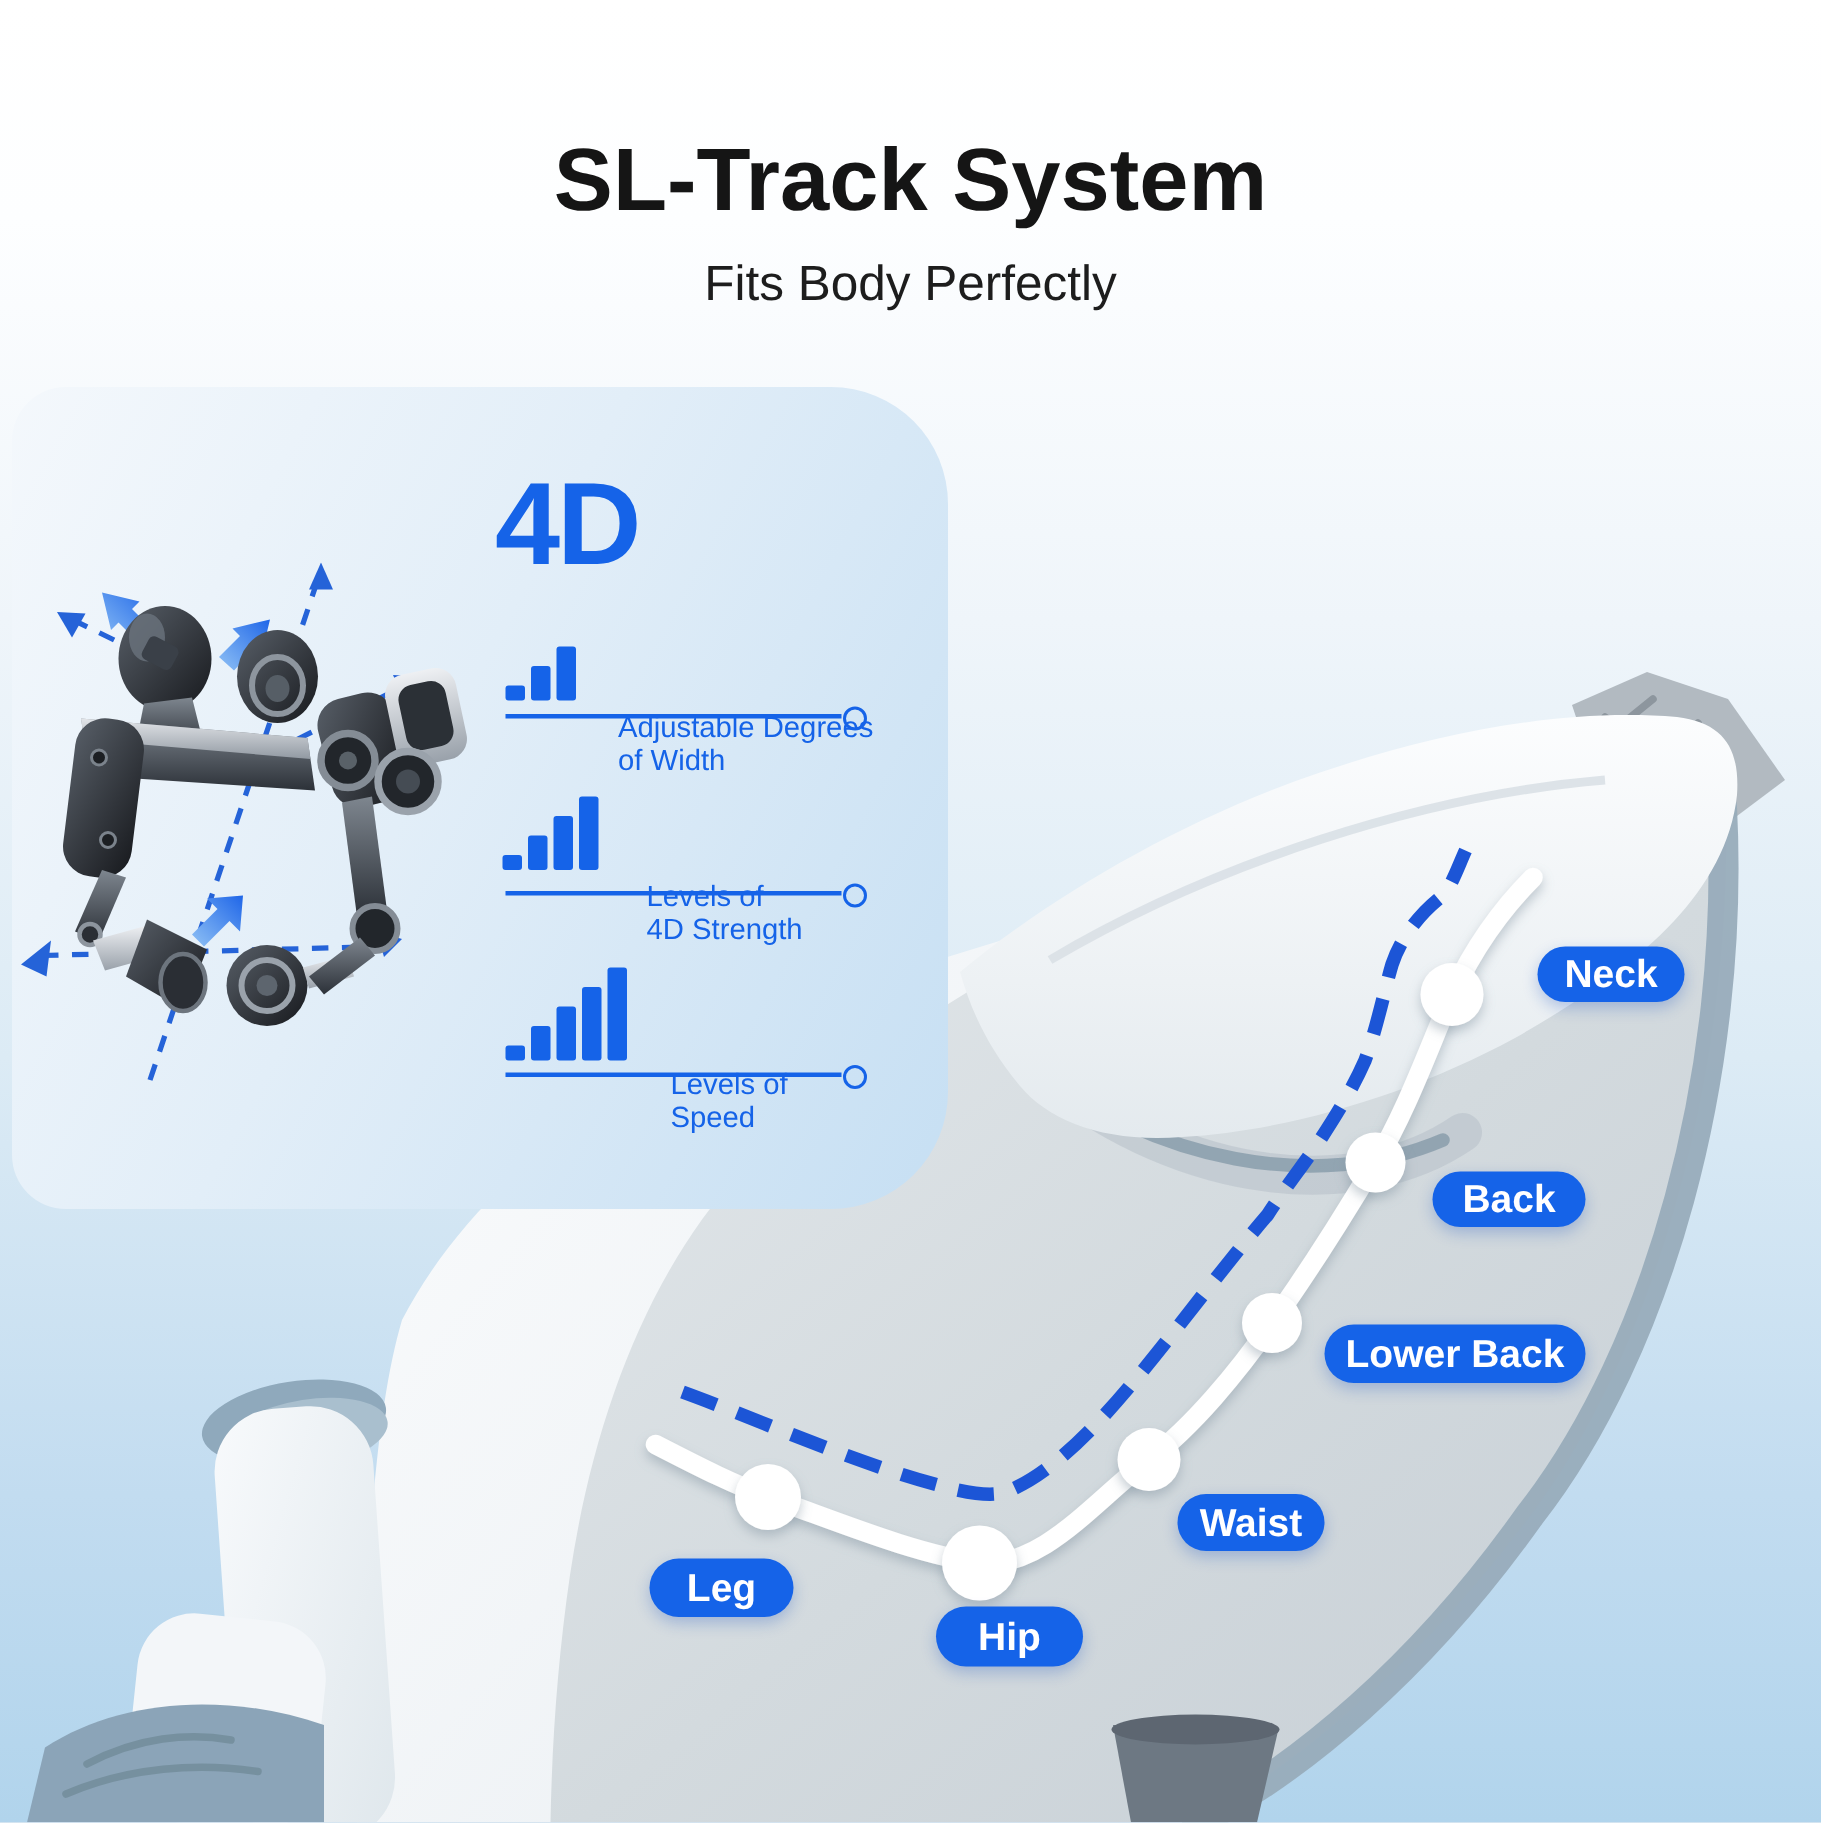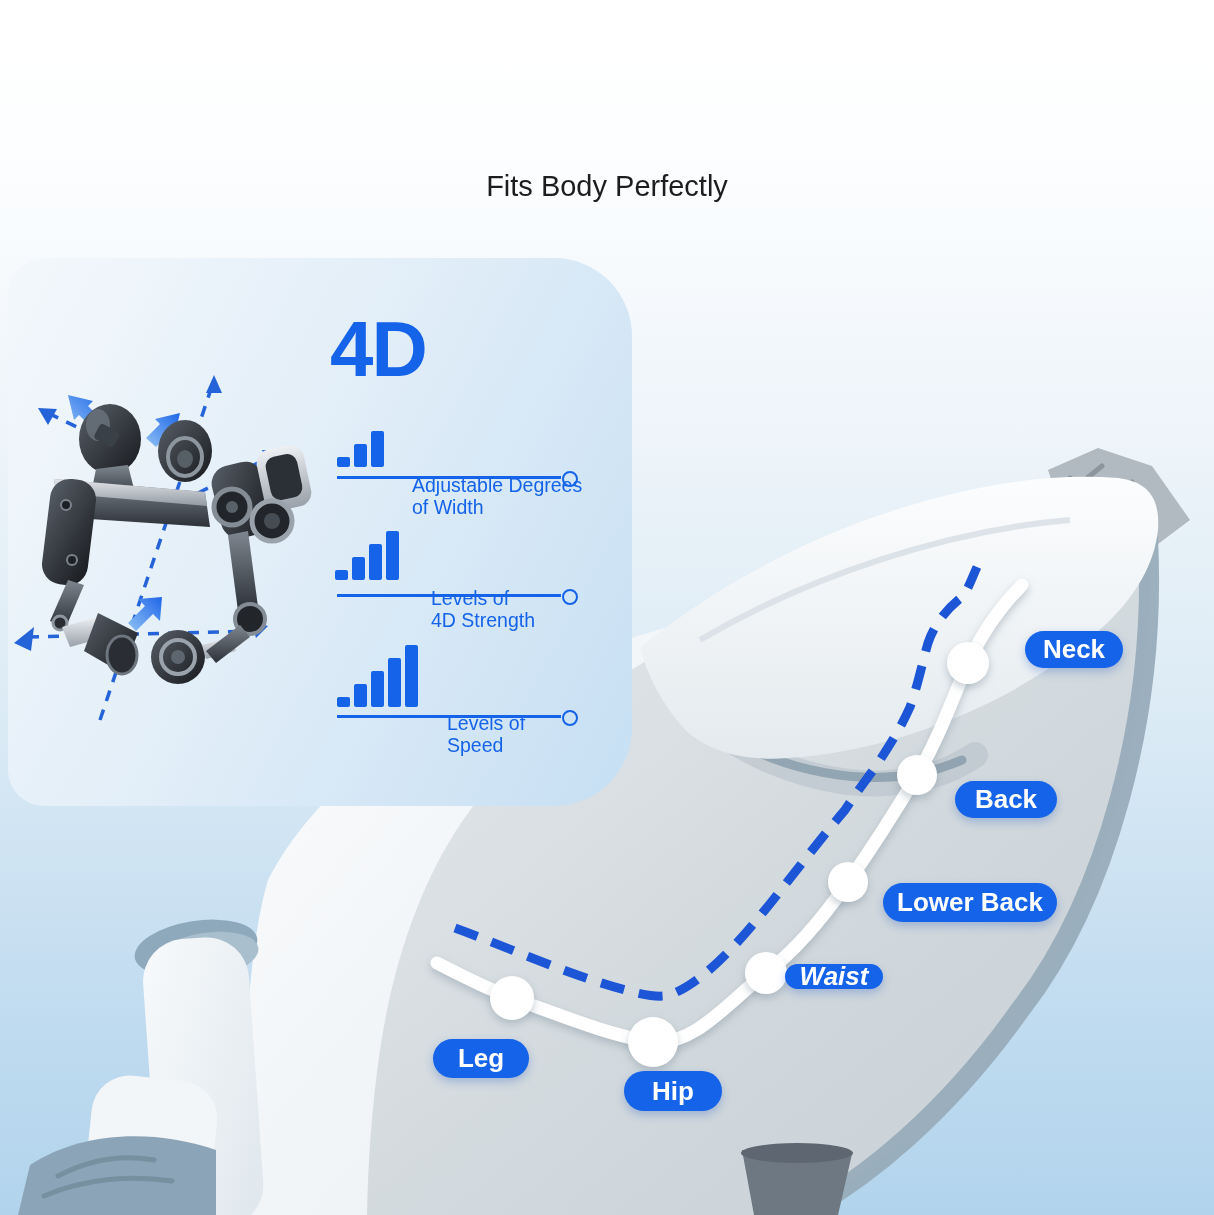--- a/index.html
+++ b/index.html
@@ -13,21 +13,21 @@
     font-family:"Liberation Sans",sans-serif;
     background:linear-gradient(180deg,#ffffff 0%,#fdfeff 12%,#eff5fa 34%,#dcebf5 58%,#c2dcf0 82%,#b1d4ec 100%);
   }
   
   .title{
     position:absolute;top:86px;left:0;width:100%;text-align:center;
     font-size:59px;font-weight:800;color:var(--title);letter-spacing:0px;
   }
   .subtitle{
     position:absolute;top:170px;left:0;width:100%;text-align:center;
-    font-size:29px;font-weight:500;color:#1d1d1d;
+    font-size:33px;font-weight:500;color:#1d1d1d;
   }
   
   .card{
     position:absolute;left:8px;top:258px;width:624px;height:548px;
     border-radius:36px 78px 78px 36px;
     background:linear-gradient(118deg,#f4f8fc 0%,#e2eef8 45%,#c6dff3 100%);
   }
   .badge4d{
     position:absolute;left:322px;top:36px;
     font-size:78px;line-height:80px;font-weight:800;color:var(--accent);letter-spacing:-2px;margin-top:15px;
@@ -56,29 +56,30 @@
   
   .pill{
     position:absolute;display:flex;align-items:center;justify-content:center;
     background:var(--accent);color:#fff;font-weight:700;font-size:26px;
     border-radius:999px;box-shadow:0 4px 10px rgba(21,80,190,.28);
     white-space:nowrap;
   }
   .pill-neck {left:1025px;top:631px;width:98px;height:37px;}
   .pill-back {left:955px;top:781px;width:102px;height:37px;}
   .pill-lowerback{left:883px;top:883px;width:174px;height:39px;}
-  .pill-waist{left:785px;top:964px;width:98px;height:25px;font-style:italic;}
+  .pill-waist{left:785px;top:996px;width:98px;height:38px;}
   .pill-hip  {left:624px;top:1071px;width:98px;height:40px;}
   .pill-leg  {left:433px;top:1039px;width:96px;height:39px;}
 </style>
 </head>
 <body>
 
 <div class="stage">
 
+  <div class="title">SL-Track System</div>
   <div class="subtitle">Fits Body Perfectly</div>
 
   <svg class="scene" viewBox="0 0 1214 1215">
     <defs>
       <linearGradient id="gSeat" x1="0" y1="0" x2="1" y2="1">
         <stop offset="0" stop-color="#e7ebee"></stop>
           <stop offset=".55" stop-color="#d3dade"></stop>
           <stop offset="1" stop-color="#c6ced5"></stop>
       </linearGradient>
       <linearGradient id="gWedge" x1="0" y1="0" x2="1" y2="1">

